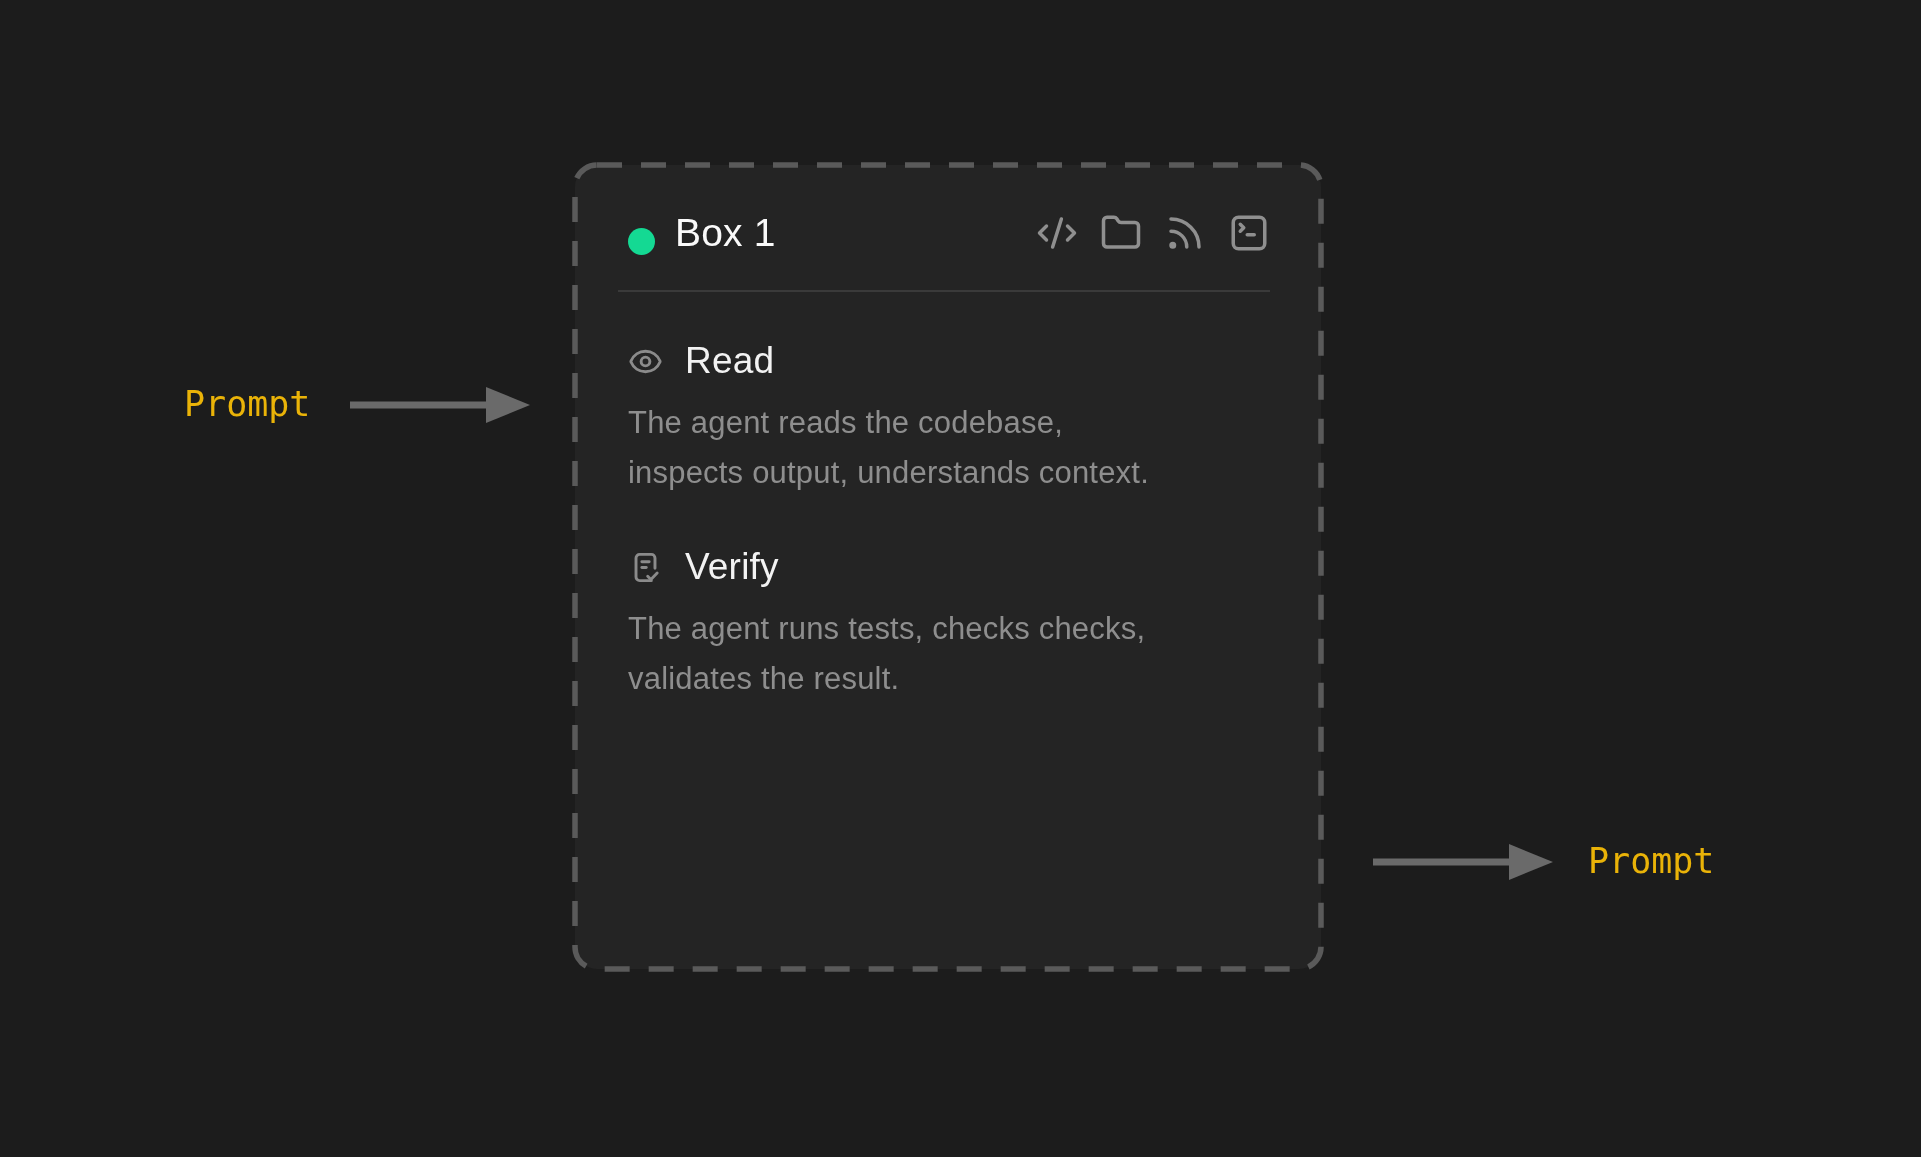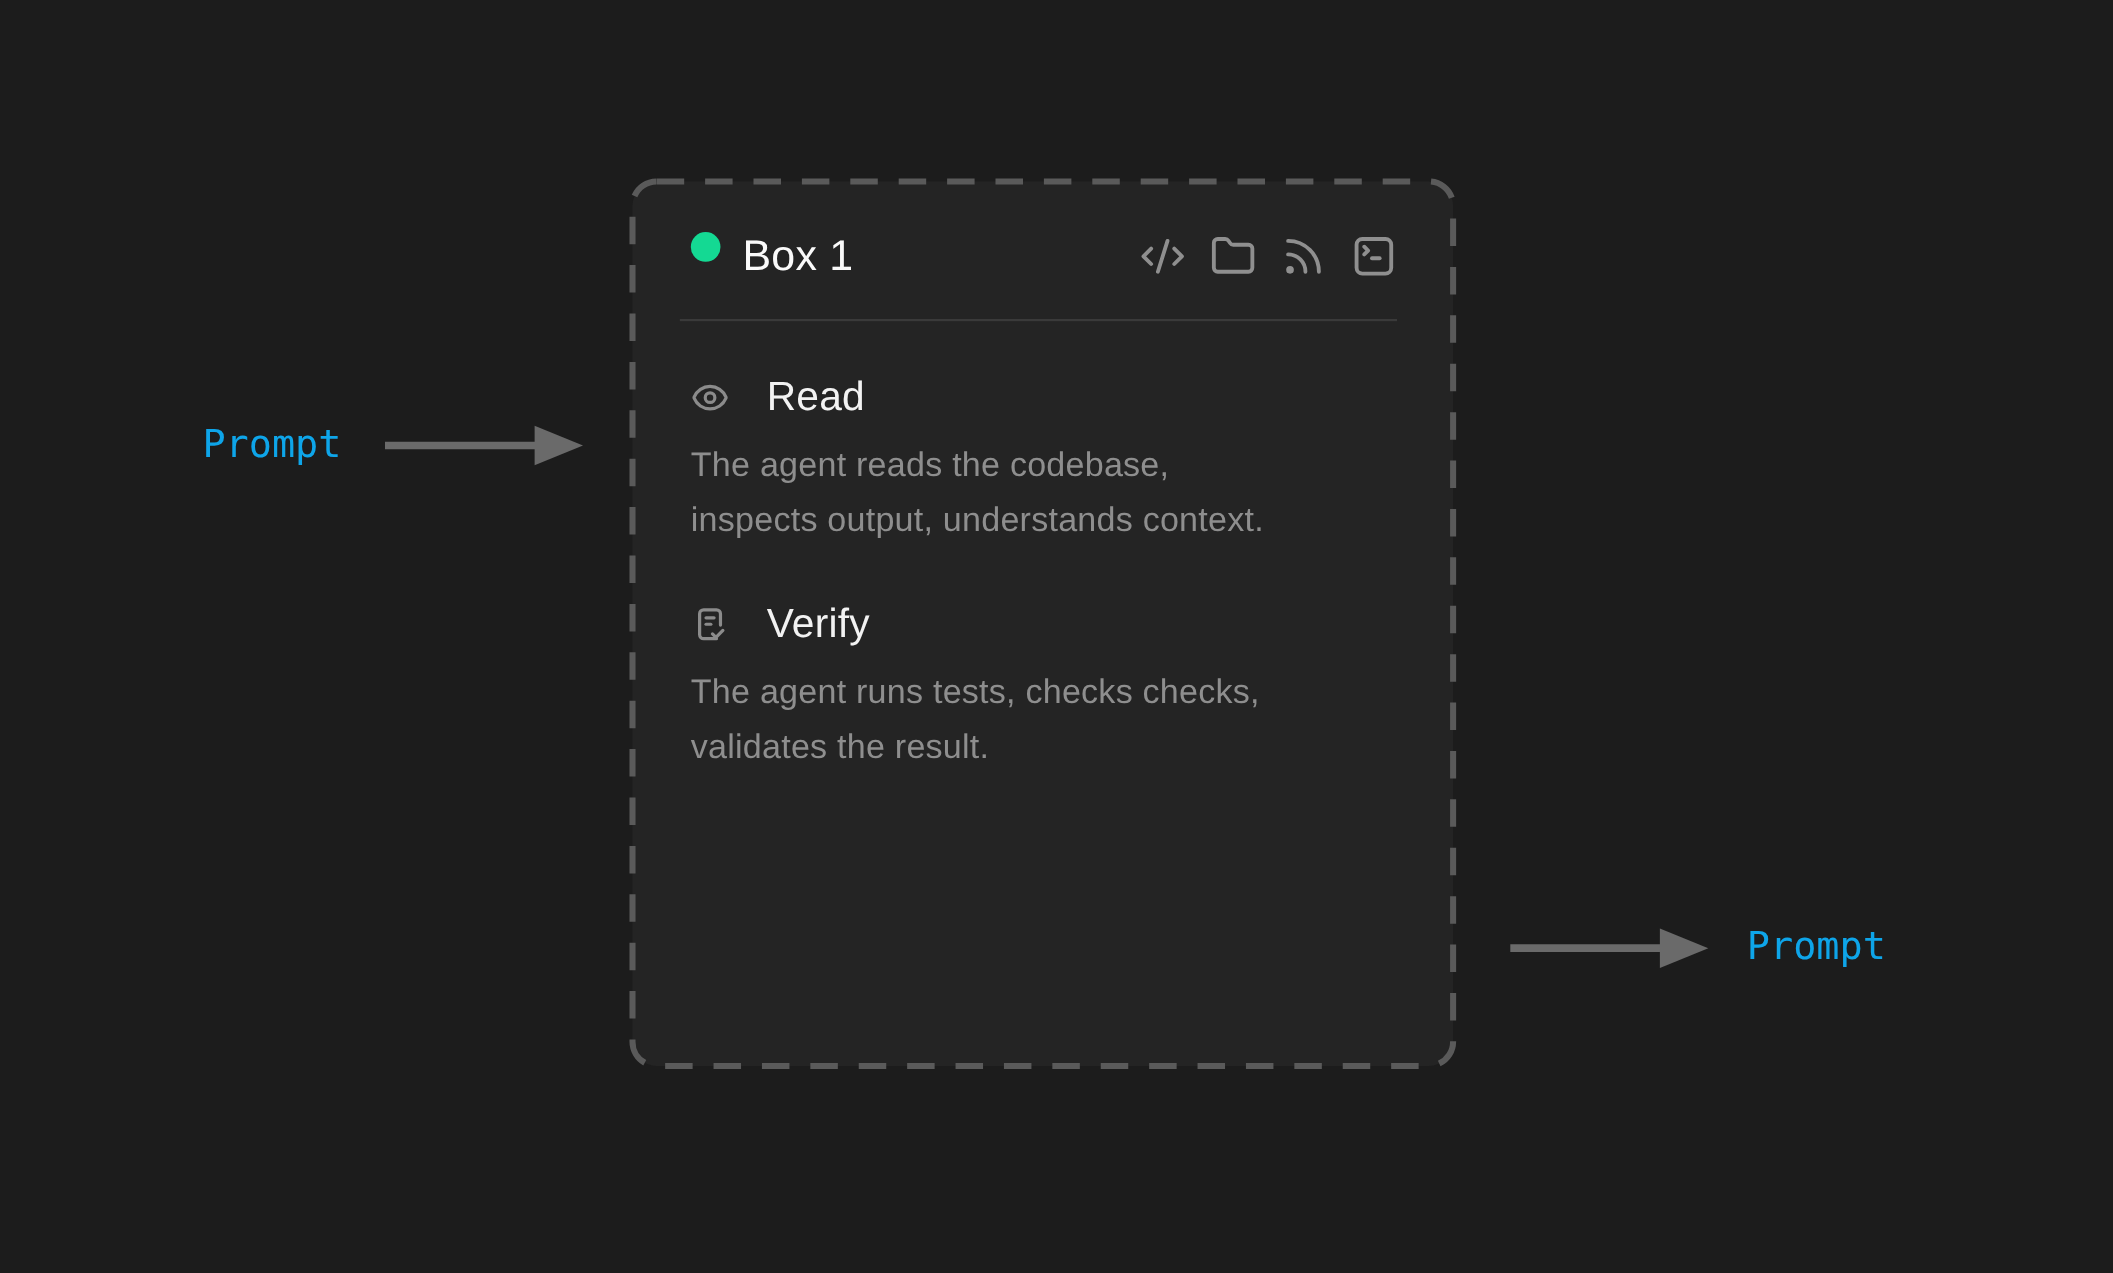--- a/index.html
+++ b/index.html
@@ -13,21 +13,21 @@
     width:1921px; height:1157px;
     background:#1c1c1c;
     overflow:hidden;
   }
 
   
   .annotation-label {
     position:absolute;
     font-family:"DejaVu Sans Mono","Liberation Mono",monospace;
     font-size:35px;
-    color:#0ea5e9;
+    color:#eab308;
     letter-spacing:0px;
     white-space:nowrap;
   }
   #prompt-label { left:184px; top:384px; }
   #result-label { left:1588px; top:841px; }
   .arrow-svg { position:absolute; display:block; }
   #prompt-arrow { left:348px; top:385px; }
   #result-arrow { left:1371px; top:842px; }
 
   
@@ -46,21 +46,21 @@
     pointer-events:none;
   }
 
   
   .card-header {
     display:flex;
     align-items:center;
     justify-content:space-between;
     height:48px;
   }
-  .header-left { display:flex; align-items:flex-start; }
+  .header-left { display:flex; align-items:flex-end; }
   .status-dot {
     width:27px; height:27px;
     border-radius:50%;
     background:#14d993;
     margin-right:20px;
     flex:none;
   }
   .card-title {
     font-size:39px;
     font-weight:500;
@@ -78,21 +78,21 @@
     background:#3a3a3a;
     margin:33px -0px 0 -10px;
     border:none;
   }
 
   
   .section { margin-top:46px; }
   .section-header {
     display:flex;
     align-items:center;
-    gap:34px;
+    gap:22px;
     height:46px;
   }
   .section-header svg {
     width:35px; height:35px;
     color:#8b8b8b;
     flex:none;
     display:block;
   }
   .section-title {
     font-size:37px;

